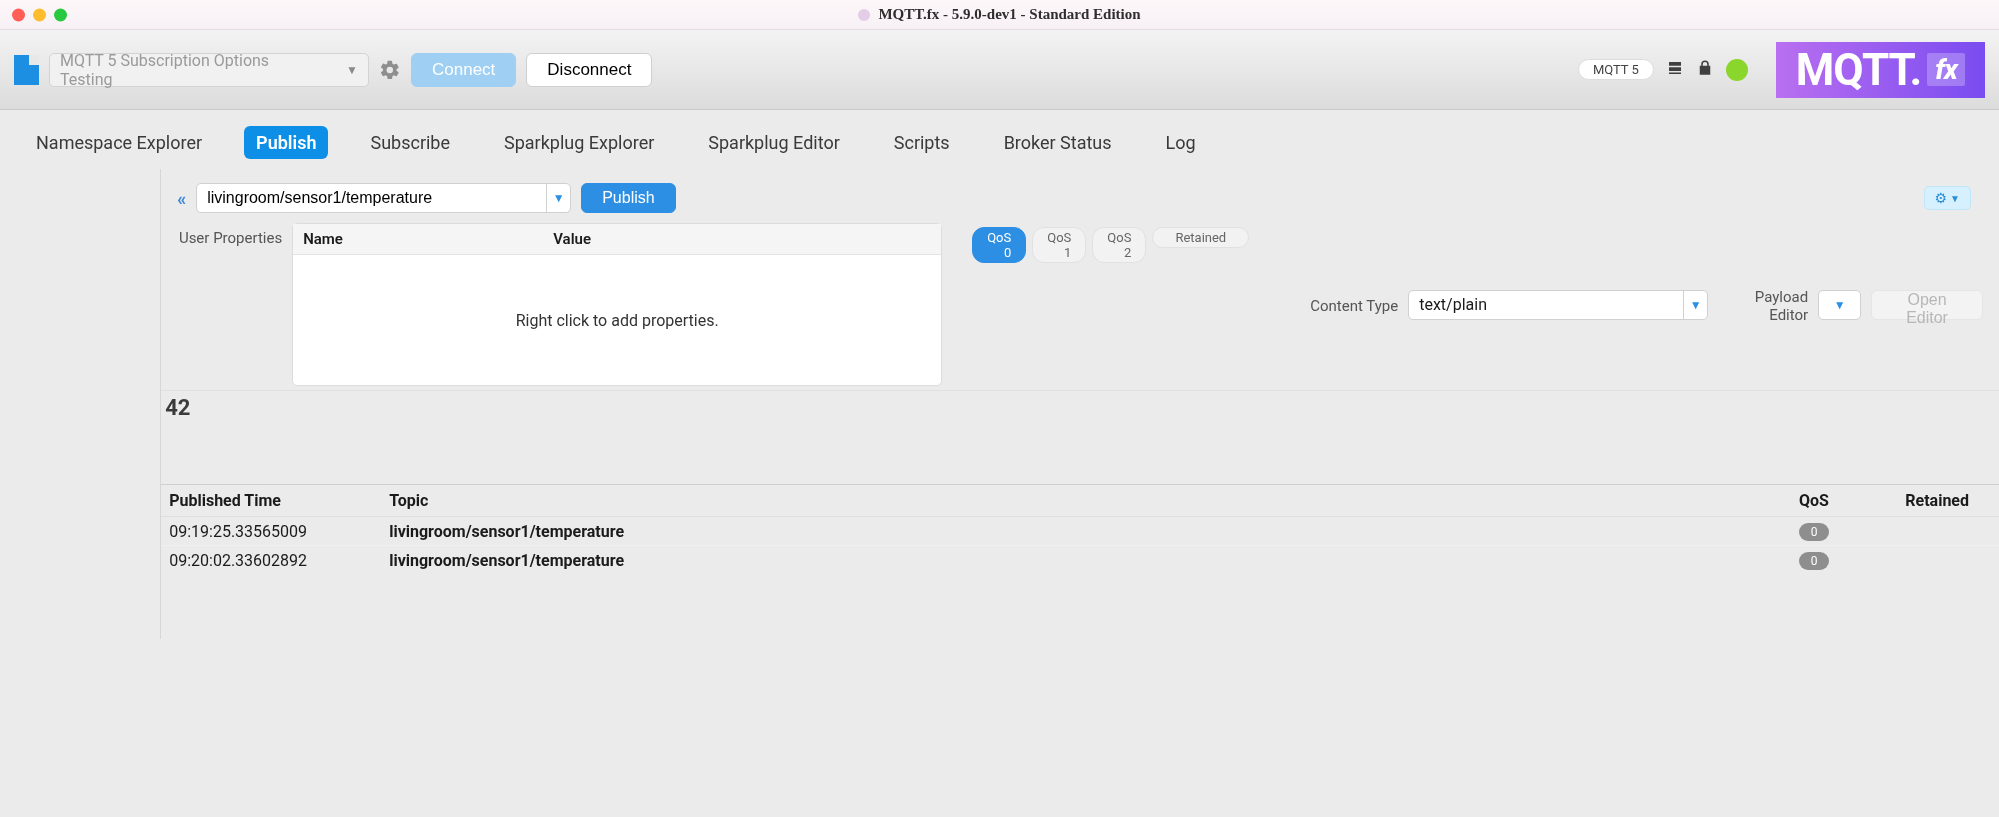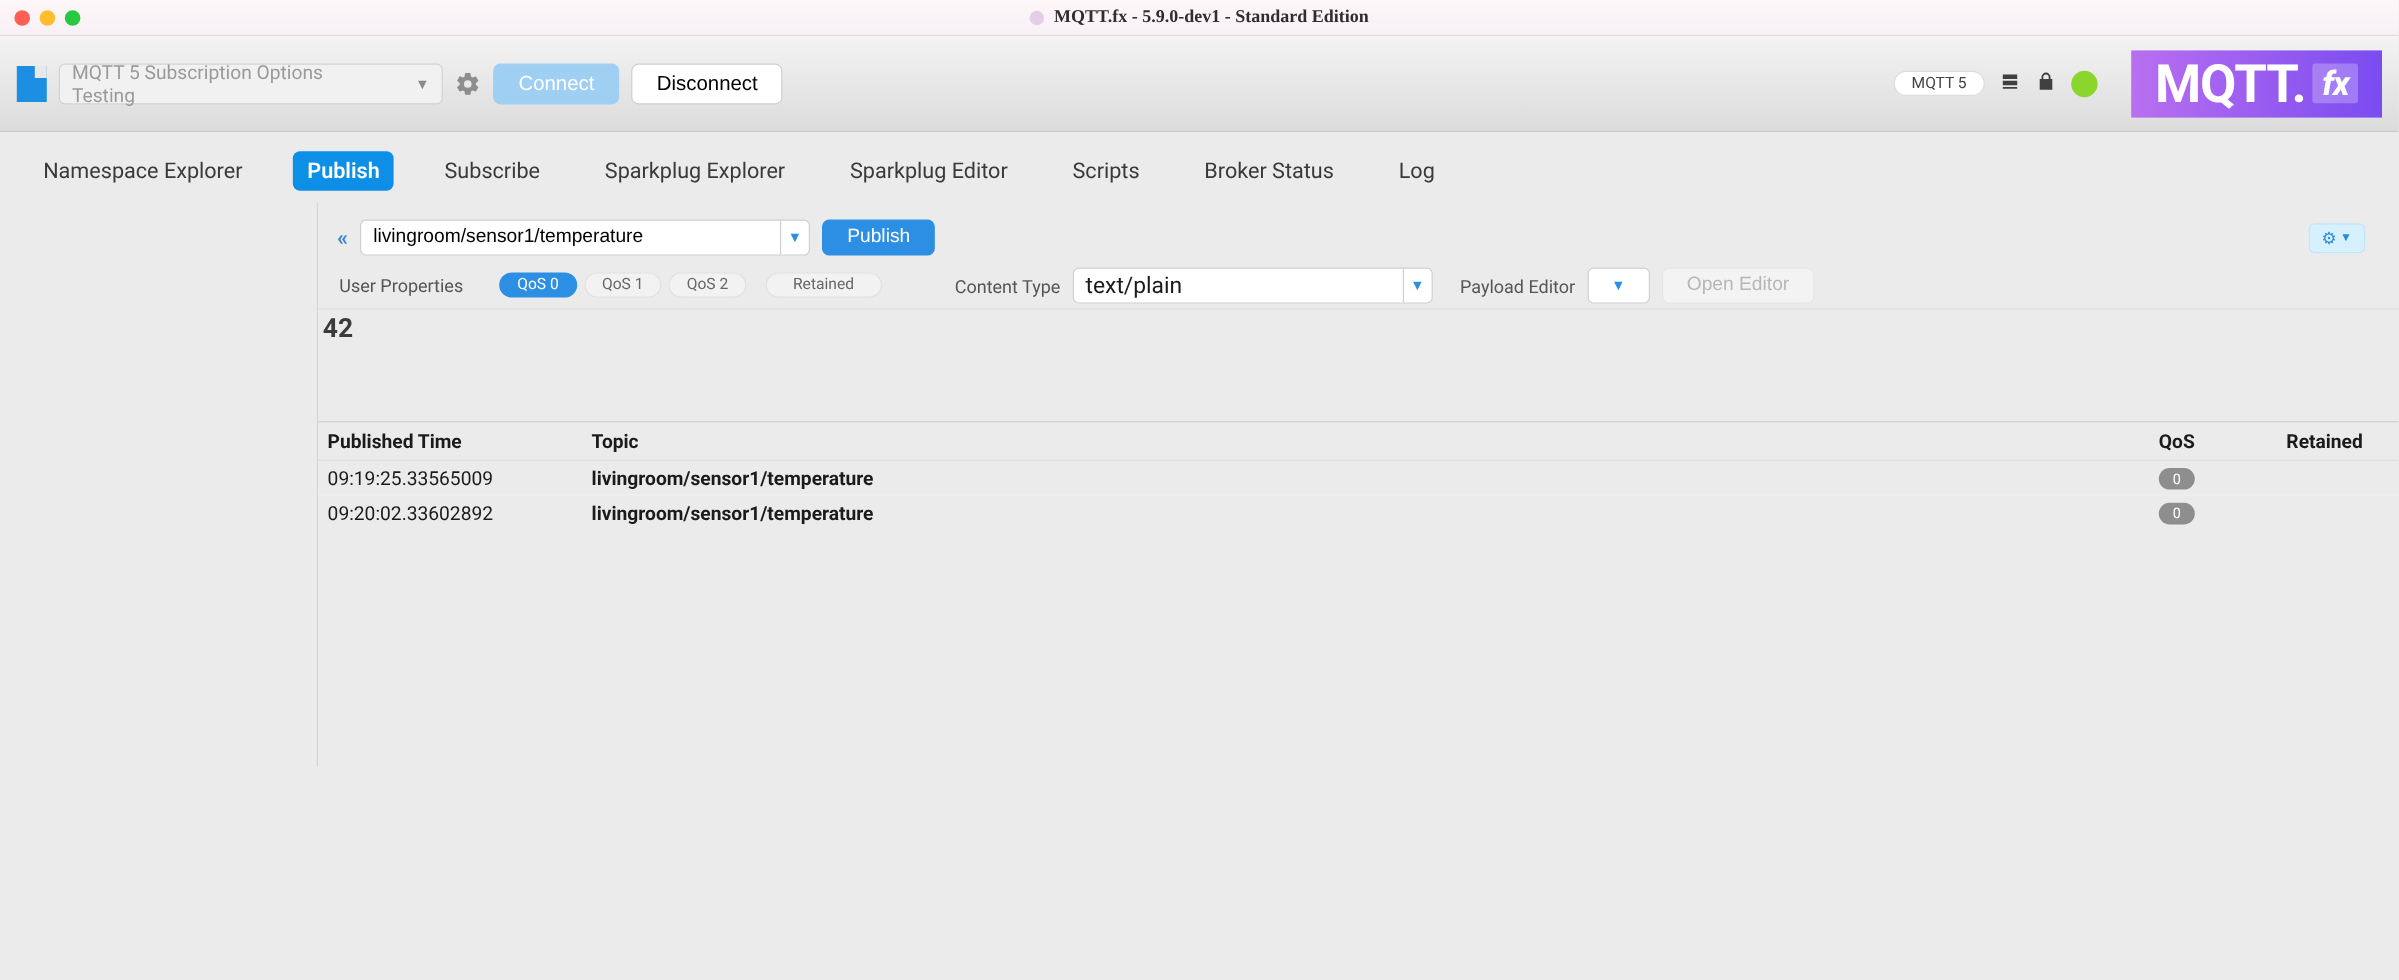--- a/index.html
+++ b/index.html
@@ -72,28 +72,28 @@
   .form-area{padding:10px 16px 4px;display:flex;flex-direction:row;gap:14px;}
   .form-row{display:flex;gap:10px;}
   .form-row.top{align-items:flex-start;}
   .form-row:not(.top){align-items:center;}
   .lbl{width:105px;text-align:right;font-size:15px;color:#555;padding-top:6px;}
   .prop-table{width:650px;border:1px solid #dcdcdc;border-radius:5px;background:#fff;}
   .prop-head{display:flex;padding:6px 10px;background:#f5f5f5;border-bottom:1px solid #e4e4e4;font-weight:600;font-size:15px;}
   .prop-head>div:first-child{width:250px;}
   .prop-body{height:130px;display:flex;align-items:center;justify-content:center;color:#333;font-size:16px;}
 
-  .side-chips{display:flex;gap:16px;align-items:flex-start;padding-top:4px;margin-left:20px;flex:1;}
+  .side-chips{display:flex;gap:6px;align-items:flex-start;padding-top:4px;margin-left:20px;flex:1;text-align:right;}
   .qos-group{display:flex;gap:6px;}
   .chip{background:#f2f2f2;border:1px solid #e1e1e1;border-radius:12px;font-size:13px;padding:2px 14px;color:#666;}
   .chip.active{background:#2d8fe3;color:#fff;border-color:#2d8fe3;}
   .chip.retain{padding:2px 22px;margin-left:auto;margin-right:30px;}
 
   .content-type-combo{display:flex;border:1px solid #d0d0d0;border-radius:5px;background:#fff;height:30px;width:300px;}
-  .content-type-combo span{flex:1;padding:0 10px;line-height:28px;font-size:19px;}
+  .content-type-combo span{flex:1;padding:0 10px;line-height:28px;font-size:16px;}
   .content-type-combo .dd{width:24px;border-left:1px solid #d0d0d0;text-align:center;color:#2d8fe3;font-size:12px;line-height:28px;}
 
   .payload-row .lbl{padding-top:2px;}
   .payload-combo{width:52px;height:30px;border:1px solid #d0d0d0;border-radius:5px;background:#fff;display:flex;align-items:center;justify-content:center;color:#2d8fe3;font-size:12px;}
   .btn.open-editor{background:#f3f3f3;color:#b7b7b7;border-color:#e5e5e5;height:30px;font-size:16px;}
 
   .payload-box{border-top:1px solid #e0e0e0;border-bottom:1px solid #cfcfcf;padding:4px 4px;height:95px;font-size:22px;font-weight:700;color:#3b3b3b;}
 
   
   .history{border-top:0;}
@@ -183,20 +183,27 @@
       <button class="btn publish">Publish</button>
       <div class="gears-right">
         <span>⚙</span>
           <span style="font-size:10px;">▼</span>
       </div>
     </div>
 
     <div class="form-area">
       <div class="form-row top">
         <div class="lbl">User Properties</div>
+        <div class="prop-table">
+          <div class="prop-head">
+            <div>Name</div>
+            <div>Value</div>
+          </div>
+          <div class="prop-body">Right click to add properties.</div>
+        </div>
         <div class="side-chips">
           <div class="qos-group">
             <span class="chip active">QoS 0</span>
             <span class="chip">QoS 1</span>
             <span class="chip">QoS 2</span>
           </div>
           <span class="chip retain">Retained</span>
         </div>
       </div>
 

